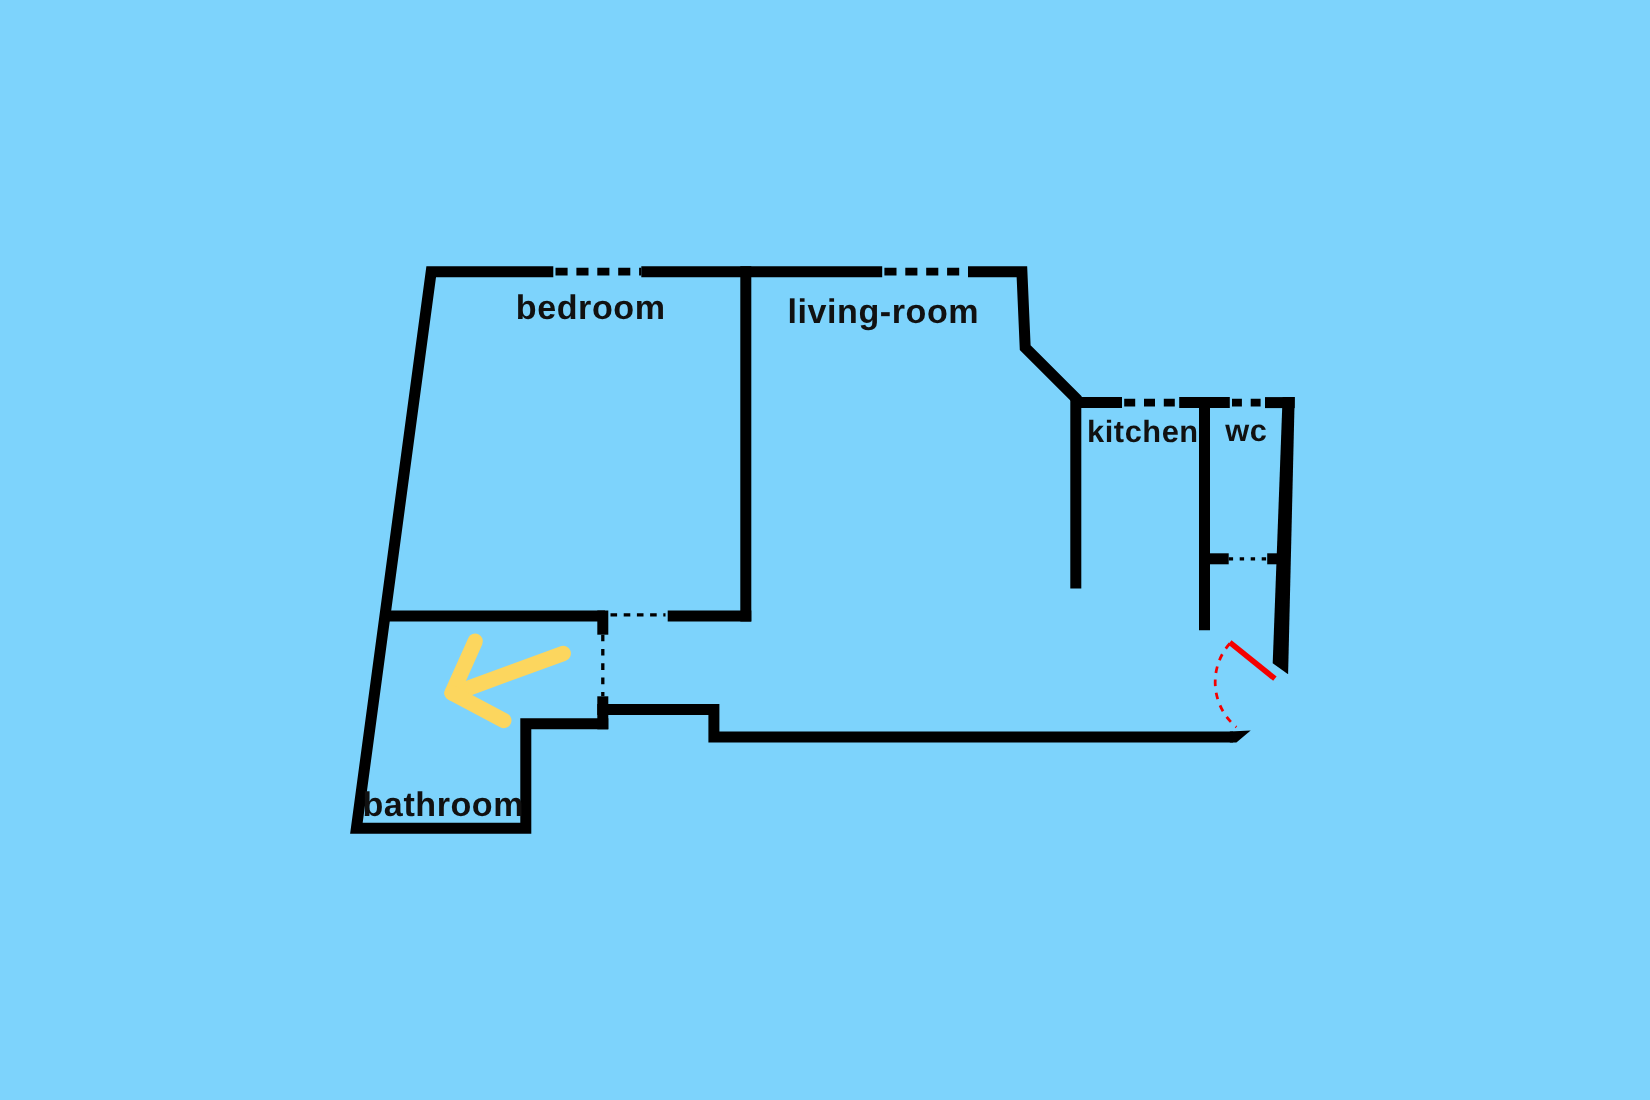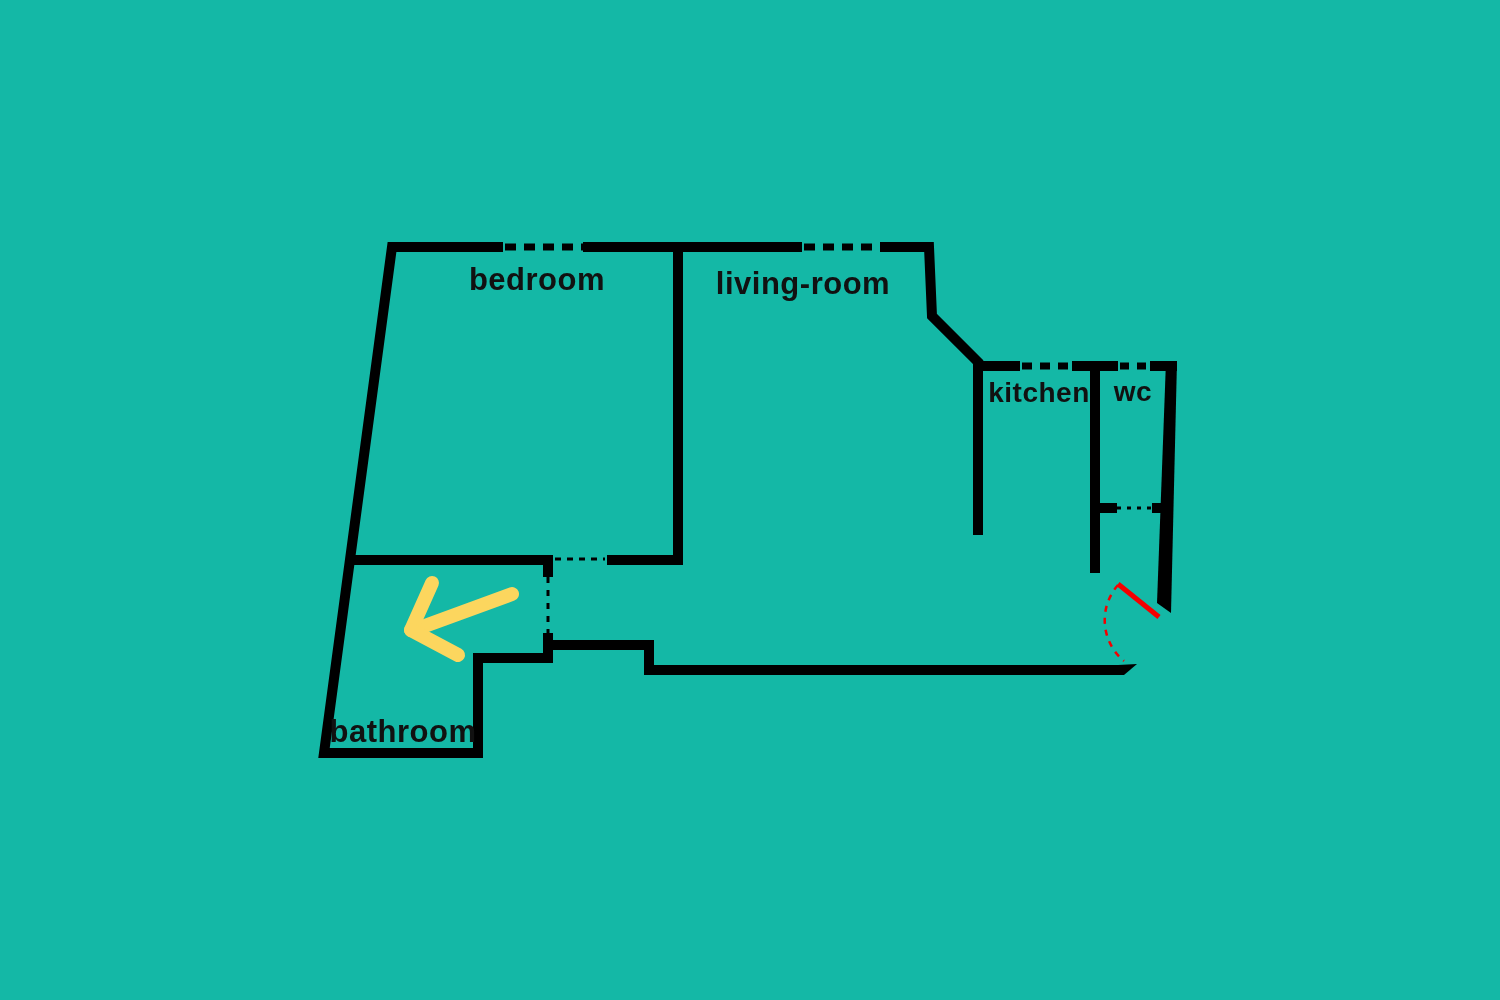--- a/index.html
+++ b/index.html
@@ -4,21 +4,21 @@
 <style>
   html, body {
     margin: 0;
     padding: 0;
     background: #ffffff;
   }
   .stage {
     position: relative;
     width: 1500px;
     height: 1000px;
-    background: #14b8a6;
+    background: #7dd3fc;
     overflow: hidden;
     font-family: "Liberation Sans", sans-serif;
   }
   svg { display: block; }
   .room-label {
     font-family: "Liberation Sans", sans-serif;
     font-weight: 600;
     letter-spacing: 0.5px;
   }
   .label-lg { font-size: 31px; }

